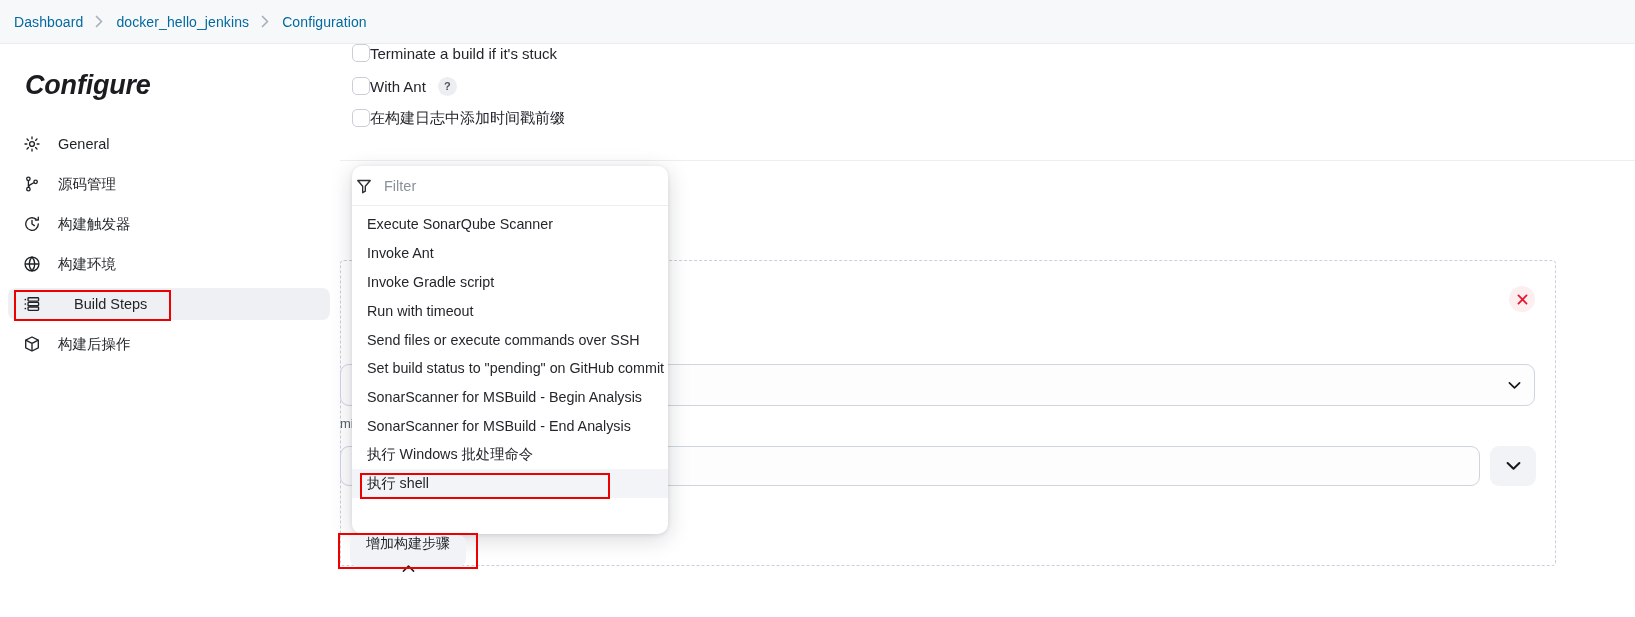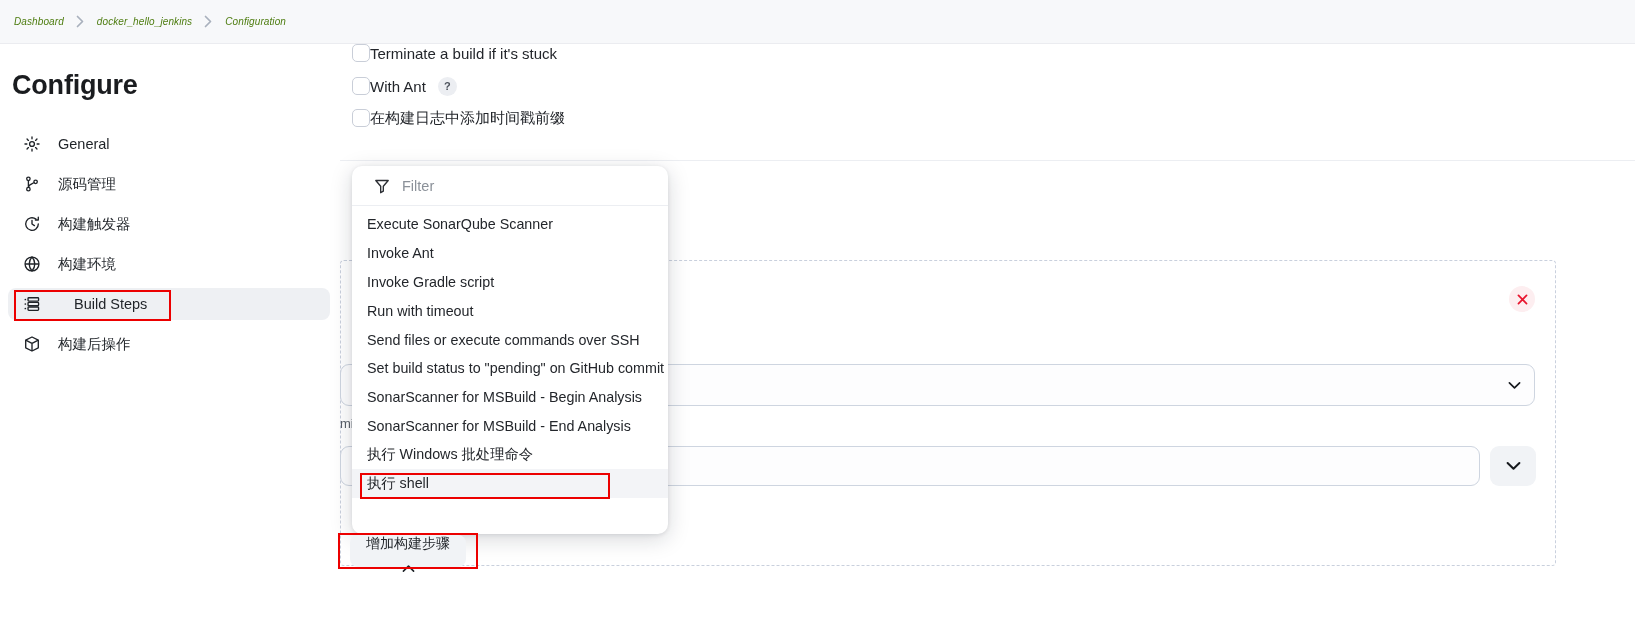--- a/index.html
+++ b/index.html
@@ -13,34 +13,34 @@
 
   
   .breadcrumb-bar {
     position: absolute; left: 0; top: 0; width: 1635px; height: 44px;
     background: #f7f8fa;
     border-bottom: 1px solid #ebecf0;
     display: flex; align-items: center;
     padding-left: 14px;
   }
   .crumb {
-    font-size: 10px; color: #4d7c0f; letter-spacing: .1px;
-    white-space: nowrap; cursor: pointer; font-style: italic;
+    font-size: 14px; color: #0369a1; letter-spacing: .1px;
+    white-space: nowrap; cursor: pointer;
   }
   .crumb-sep {
     margin: 0 12px; color: #a9b0bd; font-size: 13px;
     display: inline-block; line-height: 1;
   }
   .crumb-sep svg { display: block; }
 
   
   .sidebar { position: absolute; left: 0; top: 44px; width: 340px; height: 573px; background: #fff; }
   .page-title {
-    position: absolute; left: 12px; top: 26px;
-    font-size: 27px; font-weight: bold; color: #1a1c1f; letter-spacing: -.2px;
+    position: absolute; left: 25px; top: 26px;
+    font-size: 27px; font-weight: bold; color: #1a1c1f; letter-spacing: -.2px; font-style: italic;
   }
   .nav { position: absolute; left: 8px; top: 84px; width: 322px; }
   .nav-item {
     position: relative;
     display: flex; align-items: center;
     height: 32px; margin-bottom: 8px;
     padding-left: 14px;
     border-radius: 8px;
     cursor: pointer;
   }
@@ -120,21 +120,21 @@
 
   
   .dropdown {
     position: absolute; left: 352px; top: 166px; width: 316px; height: 368px;
     background: #fff; border-radius: 10px;
     box-shadow: 0 5px 22px rgba(20,25,40,.17), 0 1px 4px rgba(20,25,40,.10);
     overflow: hidden;
   }
   .filter-row {
     position: relative; height: 40px;
-    display: flex; align-items: center; padding-left: 22px;
+    display: flex; align-items: center; padding-left: 4px;
     border-bottom: 1px solid #eceef2;
   }
   .filter-ico { width: 16px; height: 16px; color: #2c2f34; display: flex; align-items: center; }
   .filter-ico svg { display: block; }
   .filter-input {
     border: 0; outline: 0; background: transparent;
     margin-left: 12px; font-size: 14.5px; color: #24262a;
     font-family: inherit; width: 240px;
   }
   .filter-input::placeholder { color: #8b9199; }

